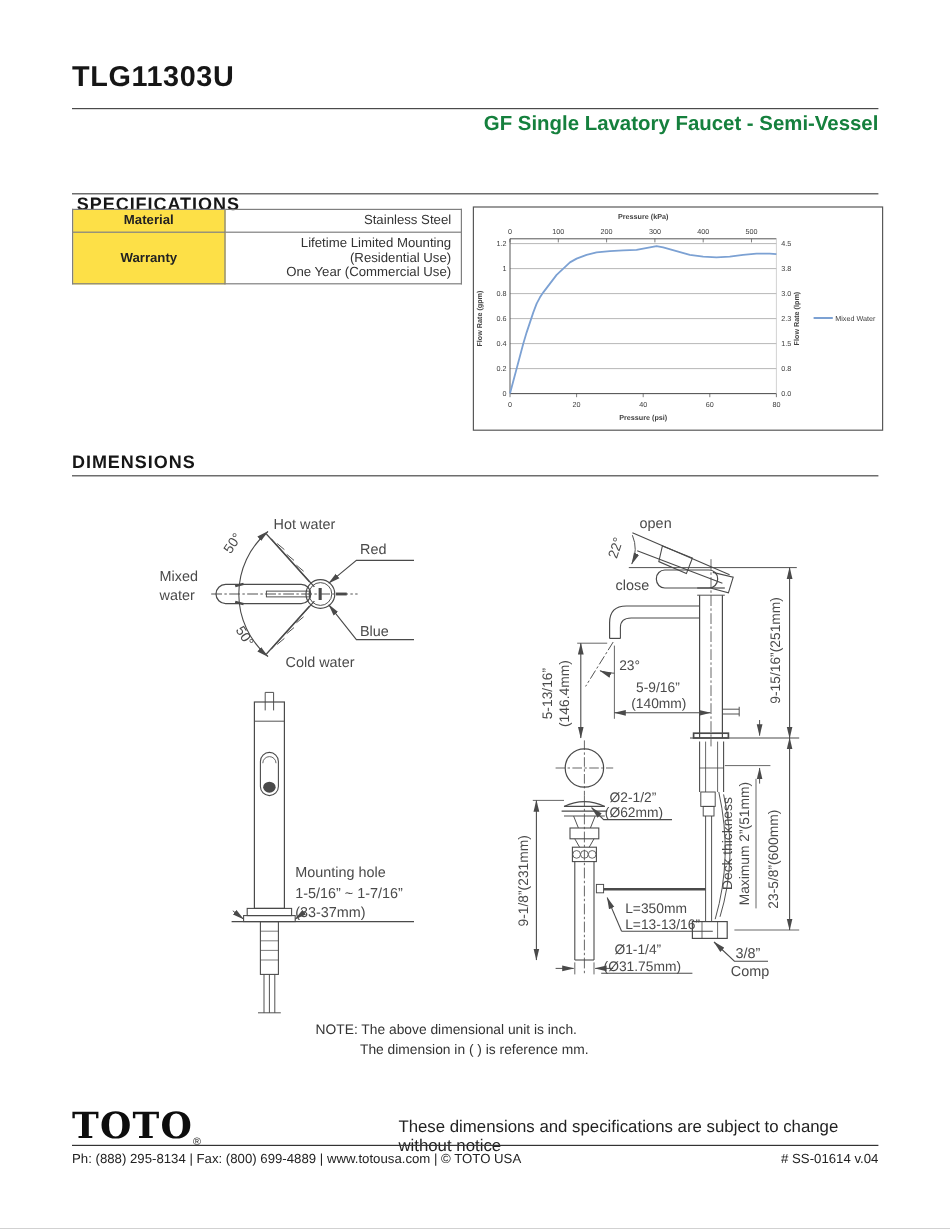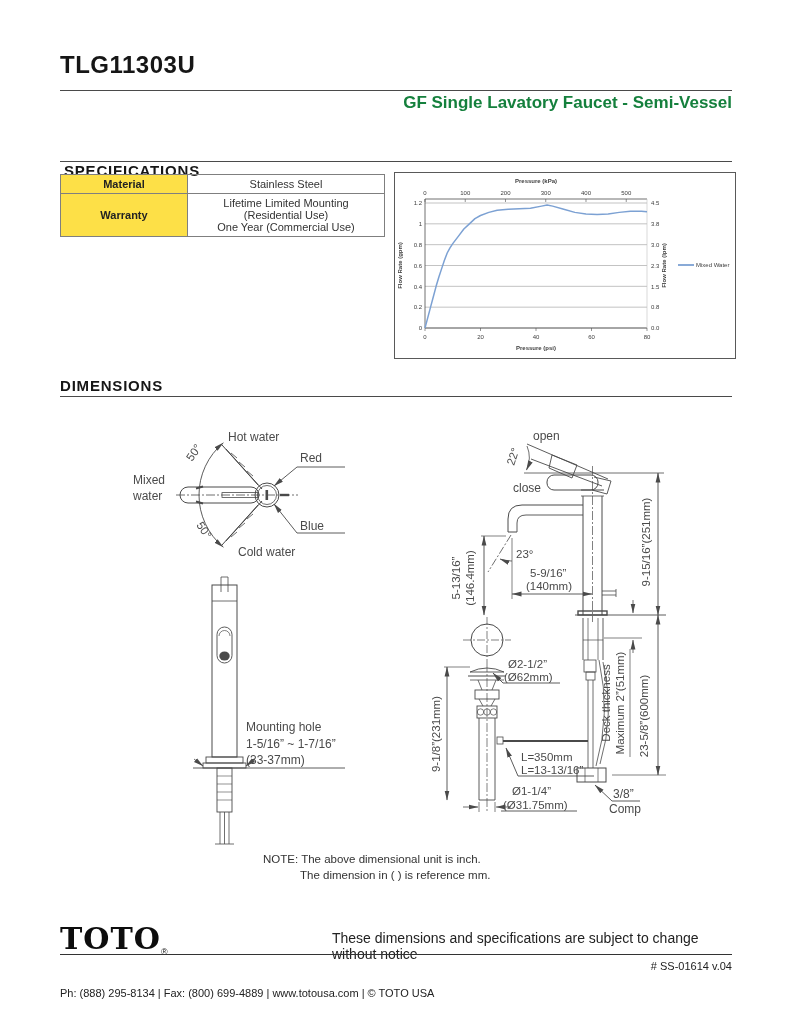--- a/index.html
+++ b/index.html
@@ -6,21 +6,21 @@
   .page{position:relative;width:792px;height:1024px;background:#ffffff;margin:0 auto;
         font-family:"Liberation Sans",sans-serif;color:#222;overflow:hidden;}
   .abs{position:absolute;}
   .rule{position:absolute;border-top:1px solid #4a4a4a;height:0;}
   .model{font-size:24px;font-weight:bold;color:#161616;letter-spacing:0.5px;}
   .subtitle{font-size:17px;font-weight:bold;color:#15803d;text-align:right;}
   .section-h{font-size:15px;font-weight:bold;color:#161616;letter-spacing:0.8px;}
   table.spec{border-collapse:collapse;width:325px;font-size:11px;}
   table.spec th{background:#fde047;font-weight:bold;color:#222;width:118px;
        border:1px solid #7f7f7f;text-align:center;padding:3px 4px;}
-  table.spec td{border:1px solid #7f7f7f;color:#333;text-align:center;padding:3px 8px;
+  table.spec td{border:1px solid #7f7f7f;color:#333;text-align:right;padding:3px 8px;
        white-space:pre-line;}
   .chart-box{position:absolute;border:1px solid #595959;background:#fff;}
   svg text{font-family:"Liberation Sans",sans-serif;}
   .dw-label{font-size:12px;fill:#4a4a4a;}
   .dw-dim{font-size:11.5px;fill:#4a4a4a;}
   .note-line{font-size:11.5px;color:#333;}
   .toto{font-family:"DejaVu Serif","Liberation Serif",serif;font-weight:bold;
         font-size:30px;color:#0d0d0d;letter-spacing:1px;}
   .reg{font-size:9px;vertical-align:-6px;}
   .foot-italic{font-size:14px;color:#222;text-align:left;}
@@ -324,16 +324,16 @@
   </svg>
 
   <div class="abs note-line" style="left:263px;top:853px;">NOTE: The above dimensional unit is inch.</div>
   <div class="abs note-line" style="left:300px;top:869px;">The dimension in (  ) is reference mm.</div>
 
   <div class="abs" style="left:60px;top:921px;">
     <span class="toto">TOTO</span><span class="reg">®</span>
   </div>
   <div class="abs foot-italic" style="left:332px;top:930px;width:400px;">These dimensions and specifications are subject to change without notice</div>
   <div class="rule" style="left:60px;top:954px;width:672px;border-top-color:#333;"></div>
-  <div class="abs foot-small" style="left:60px;top:960px;margin-top:27px;">Ph: (888) 295-8134 | Fax: (800) 699-4889 | www.totousa.com | © TOTO USA</div>
+  <div class="abs foot-small" style="left:60px;top:960px;">Ph: (888) 295-8134 | Fax: (800) 699-4889 | www.totousa.com | © TOTO USA</div>
   <div class="abs foot-small" style="left:432px;top:960px;width:300px;text-align:right;"># SS-01614 v.04</div>
 
 </div>
 
 </body></html>

